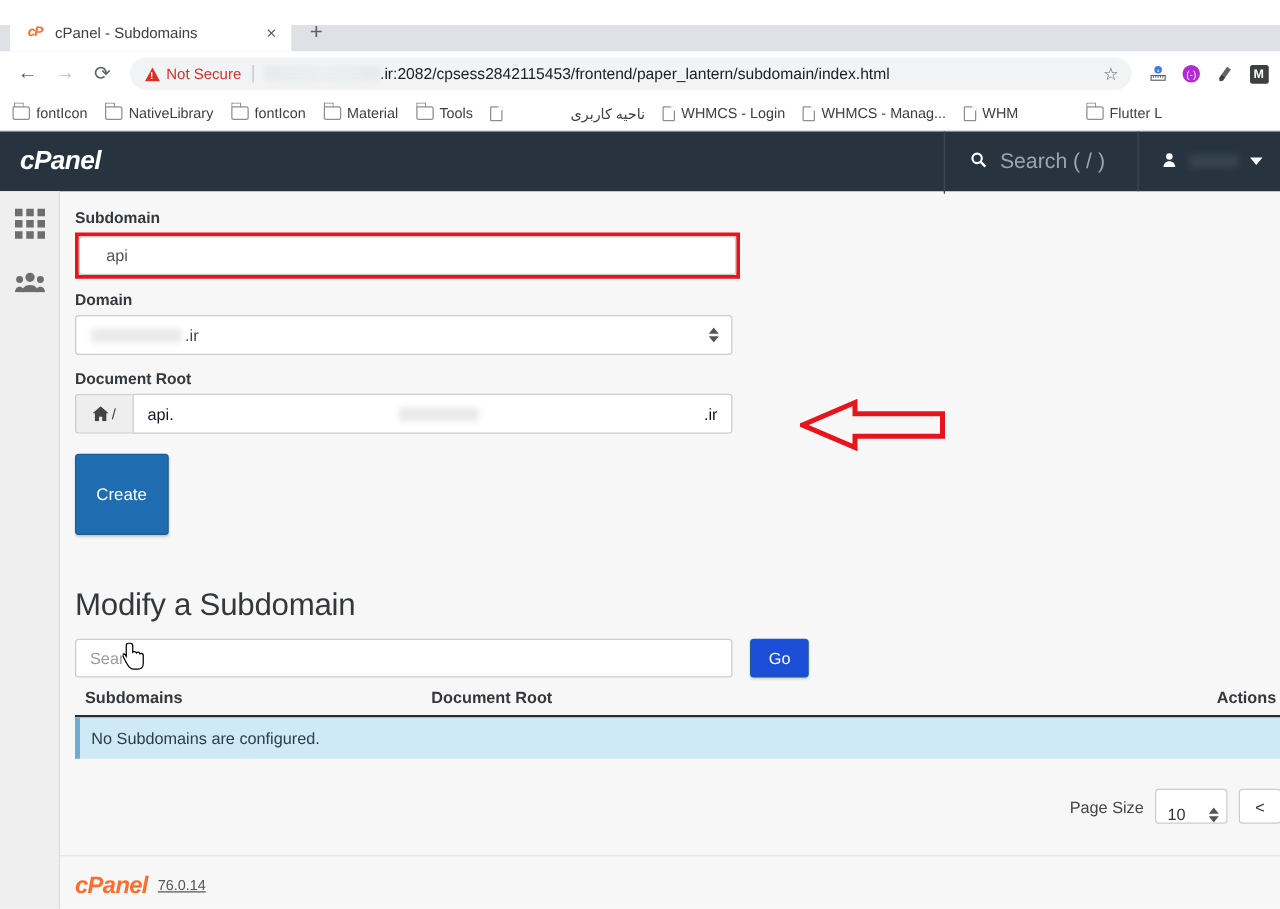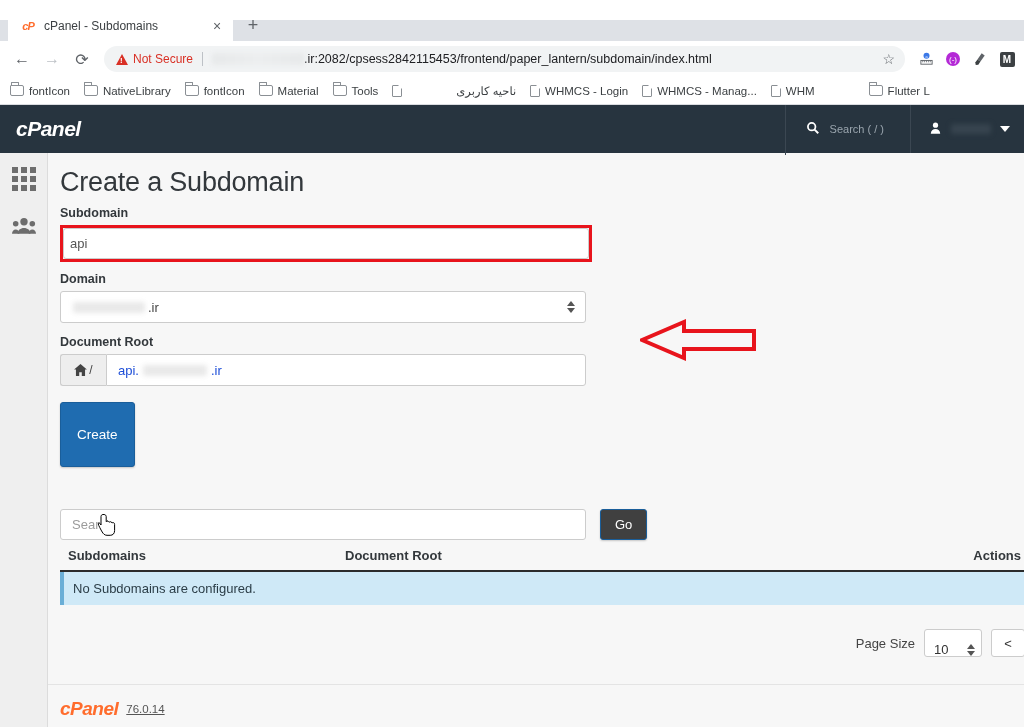--- a/index.html
+++ b/index.html
@@ -199,21 +199,21 @@
     font-style: italic;
     letter-spacing: -0.5px;
     padding-left: 16px;
     flex: 1 1 auto;
   }
   .cp-search {
     display: flex; align-items: center; gap: 10px;
     height: 52px;
     padding: 0 26px 0 20px;
     border-left: 1px solid #3b4752;
-    font-size: 11px;
+    font-size: 17px;
     color: #9aa5ae;
   }
   .cp-search-icon { color: #fff; font-size: 13px; font-weight: bold; }
   .cp-user {
     display: flex; align-items: center; gap: 9px;
     height: 48px;
     padding: 0 14px 0 18px;
     border-left: 1px solid #3b4752;
     min-width: 110px;
   }
@@ -281,21 +281,21 @@
     color: #33383c;
     margin-bottom: 5px;
   }
 
   .inp {
     width: 526px;
     height: 31px;
     border: 1px solid #ccc;
     border-radius: 3px;
     background: #fff;
-    padding: 0 6px;
+    padding: 0 21px;
     font-size: 13px;
     color: #555;
     font-family: "Liberation Sans", sans-serif;
     display: flex;
     align-items: center;
   }
   .highlight-box {
     display: inline-block;
     border: 3px solid #e8141c;
     padding: 0;
@@ -347,21 +347,21 @@
     gap: 2px;
     font-size: 12px; color: #444;
   }
   .ig-input {
     flex: 1 1 auto;
     border: 1px solid #ccc;
     border-radius: 0 3px 3px 0;
     background: #fff;
     display: flex; align-items: center;
     padding: 0 11px;
-    font-size: 13px; color: #1d4ed8;
+    font-size: 13px; color: #0f172a; justify-content: space-between;
   }
 
   .btn-primary {
     background: #1f6cb0;
     color: #fff;
     border: 1px solid #1a5e9a;
     border-radius: 3px;
     font-size: 13.5px;
     padding: 24px 16px;
     font-family: "Liberation Sans", sans-serif;
@@ -370,21 +370,21 @@
   }
 
   .search-row { display: flex; align-items: center; gap: 14px; margin-bottom: 8px; }
   .search-inp {
     width: 526px; height: 31px;
     border: 1px solid #ccc; border-radius: 3px; background: #fff;
     display: flex; align-items: center; padding: 0 11px;
     font-size: 13px; color: #9b9b9b;
   }
   .btn-go {
-    background: #404040; color: #fff;
+    background: #1d4ed8; color: #fff;
     border: 1px solid #1a5e9a; border-radius: 3px;
     font-size: 13px; padding: 7px 14px;
     font-family: "Liberation Sans", sans-serif;
     box-shadow: 0 1px 2px rgba(0,0,0,0.2);
   }
 
   .tbl { width: 965px; margin-top: 6px; }
   .tbl-head {
     display: flex;
     font-size: 13px; font-weight: bold; color: #33383c;
@@ -603,21 +603,20 @@
           <circle cx="4" cy="7" r="3" fill="#6d6d6d"></circle>
           <path d="M0 18c0-3 1.8-4.8 4-4.8s4 1.8 4 4.8z" fill="#6d6d6d"></path>
           <circle cx="22" cy="7" r="3" fill="#6d6d6d"></circle>
           <path d="M18 18c0-3 1.8-4.8 4-4.8s4 1.8 4 4.8z" fill="#6d6d6d"></path>
         </svg>
       </div>
     </div>
 
     <div class="cp-main">
 
-      <h1 class="page-title">Create a Subdomain</h1>
 
       <div class="field-label">Subdomain</div>
       <div class="highlight-box">
         <div class="inp">api</div>
       </div>
 
       <div class="field-label">Domain</div>
       <div class="select-wrap">
         <span class="dom-blur"></span>
         <span>.ir</span>
@@ -639,20 +638,21 @@
           <span>api.</span>
           <span class="dom-blur" style="margin:0 4px;width:64px;"></span>
           <span>.ir</span>
         </div>
       </div>
 
       <button class="btn-primary">Create</button>
 
       <div style="height:42px;"></div>
 
+      <h2 class="section-title">Modify a Subdomain</h2>
 
       <div class="search-row">
         <div class="search-inp">Search</div>
         <button class="btn-go">Go</button>
       </div>
 
       <div class="tbl">
         <div class="tbl-head">
           <div class="th-sub">Subdomains</div>
           <div class="th-doc">Document Root</div>

